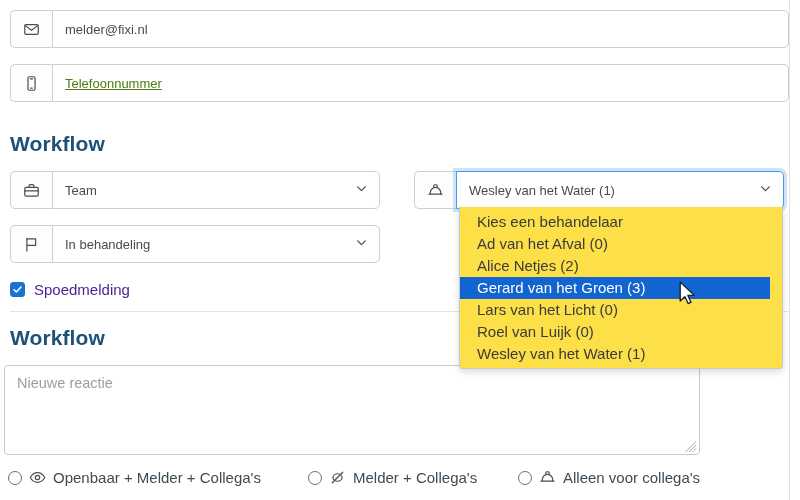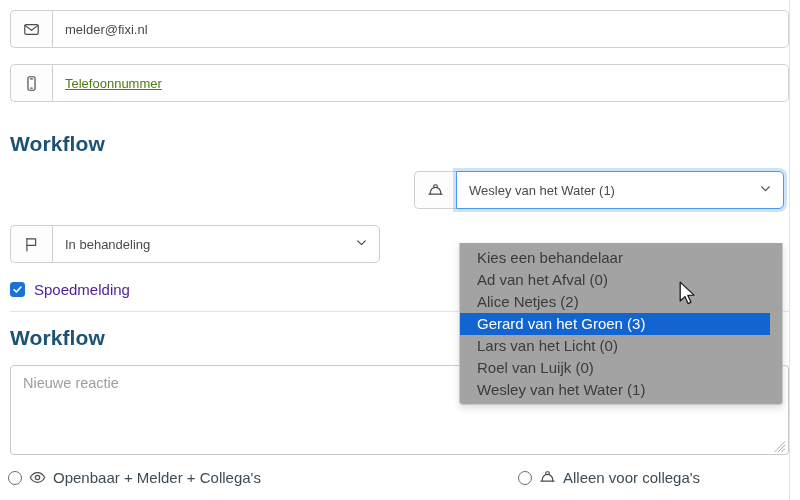--- a/index.html
+++ b/index.html
@@ -159,28 +159,27 @@
     font-size: 15px;
     color: #3e4b55;
     white-space: nowrap;
   }
 
   
   .dropdown {
     position: absolute;
     left: 459px; top: 207px;
     width: 324px;
-    background: #a3a3a3;
+    background: #fde047;
     border: 1px solid #c8c8c8;
     border-top: none;
     border-radius: 0 0 4px 4px;
     box-shadow: 0 3px 7px rgba(0,0,0,0.14);
     padding: 4px 12px 3px 0;
     z-index: 20;
-    margin-top: 36px;
   }
   .dd-item {
     height: 22px;
     line-height: 22px;
     padding: 0 10px 0 17px;
     font-size: 15px;
     color: #3b3b3b;
     white-space: nowrap;
     cursor: pointer;
   }
@@ -224,20 +223,37 @@
         <line x1="11" y1="18.6" x2="13" y2="18.6"></line>
       </svg>
     </div>
     <div class="ig-field placeholder">
       <span>Telefoonnummer</span>
     </div>
   </div>
 
   <div class="section-heading" style="left:10px; top:132px;">Workflow</div>
 
+  <div class="input-group" style="left:10px; top:171px; width:370px;">
+    <div class="ig-icon">
+      <svg width="17" height="17" viewBox="0 0 24 24" fill="none" stroke="currentColor" stroke-width="1.7" stroke-linecap="round" stroke-linejoin="round">
+        <rect x="2.5" y="7.5" width="19" height="12.5" rx="2"></rect>
+        <path d="M8.5 7.5V5.6a2 2 0 0 1 2-2h3a2 2 0 0 1 2 2v1.9"></path>
+        <path d="M2.5 12.5h19"></path>
+      </svg>
+    </div>
+    <div class="ig-field select">
+      <span>Team</span>
+      <span class="chev">
+        <svg width="13" height="13" viewBox="0 0 24 24" fill="none" stroke="currentColor" stroke-width="2.3" stroke-linecap="round" stroke-linejoin="round">
+            <path d="M5 9l7 7 7-7"></path>
+          </svg>
+      </span>
+    </div>
+  </div>
 
   <div class="input-group" style="left:414px; top:171px; width:370px; z-index:5;">
     <div class="ig-icon">
       <svg width="17" height="17" viewBox="0 0 24 24" fill="none" stroke="currentColor" stroke-width="1.7" stroke-linecap="round" stroke-linejoin="round">
         <path d="M2.8 17.2h18.4"></path>
         <path d="M4.6 17.2v-2.1a7.4 7.4 0 0 1 14.8 0v2.1"></path>
         <path d="M9.6 8.1V5.3a1.4 1.4 0 0 1 1.4-1.4h2a1.4 1.4 0 0 1 1.4 1.4v2.8"></path>
       </svg>
     </div>
     <div class="ig-field select focused">
@@ -273,21 +289,21 @@
           <path d="M4.5 12.5l5 5 10-11"></path>
         </svg>
     </div>
     <span class="cb-label">Spoedmelding</span>
   </div>
 
   <div class="divider" style="left:10px; top:311px; width:779px;"></div>
 
   <div class="section-heading" style="left:10px; top:326px;">Workflow</div>
 
-  <div class="textarea-box" style="left:10px; top:365px; width:779px; height:90px;">
+  <div class="textarea-box" style="left:4px; top:365px; width:696px; height:90px;">
     <span class="ta-placeholder">Nieuwe reactie</span>
     <span class="ta-grip">
       <svg width="13" height="13" viewBox="0 0 13 13" stroke="currentColor" stroke-width="1" fill="none">
         <path d="M12 5L5 12M12 8.5L8.5 12M12 1.5L1.5 12"></path>
       </svg>
     </span>
   </div>
 
   <div class="radio-row">
 
@@ -295,20 +311,30 @@
       <span class="radio-dot"></span>
       <span class="radio-icon">
         <svg width="17" height="17" viewBox="0 0 24 24" fill="none" stroke="currentColor" stroke-width="1.7" stroke-linecap="round" stroke-linejoin="round">
           <path d="M1.8 12S5.5 5.2 12 5.2 22.2 12 22.2 12 18.5 18.8 12 18.8 1.8 12 1.8 12z"></path>
           <circle cx="12" cy="12" r="3.1"></circle>
         </svg>
       </span>
       <span class="radio-label">Openbaar + Melder + Collega's</span>
     </div>
 
+    <div class="radio-item" style="left:308px; top:4px;">
+      <span class="radio-dot"></span>
+      <span class="radio-icon">
+        <svg width="17" height="17" viewBox="0 0 24 24" fill="none" stroke="currentColor" stroke-width="1.7" stroke-linecap="round" stroke-linejoin="round">
+          <ellipse cx="12" cy="12" rx="6.4" ry="5.3"></ellipse>
+          <line x1="4.6" y1="19.4" x2="19.4" y2="4.6"></line>
+        </svg>
+      </span>
+      <span class="radio-label">Melder + Collega's</span>
+    </div>
 
     <div class="radio-item" style="left:518px; top:4px;">
       <span class="radio-dot"></span>
       <span class="radio-icon">
         <svg width="17" height="17" viewBox="0 0 24 24" fill="none" stroke="currentColor" stroke-width="1.7" stroke-linecap="round" stroke-linejoin="round">
           <path d="M2.8 17.2h18.4"></path>
           <path d="M4.6 17.2v-2.1a7.4 7.4 0 0 1 14.8 0v2.1"></path>
           <path d="M9.6 8.1V5.3a1.4 1.4 0 0 1 1.4-1.4h2a1.4 1.4 0 0 1 1.4 1.4v2.8"></path>
         </svg>
       </span>

